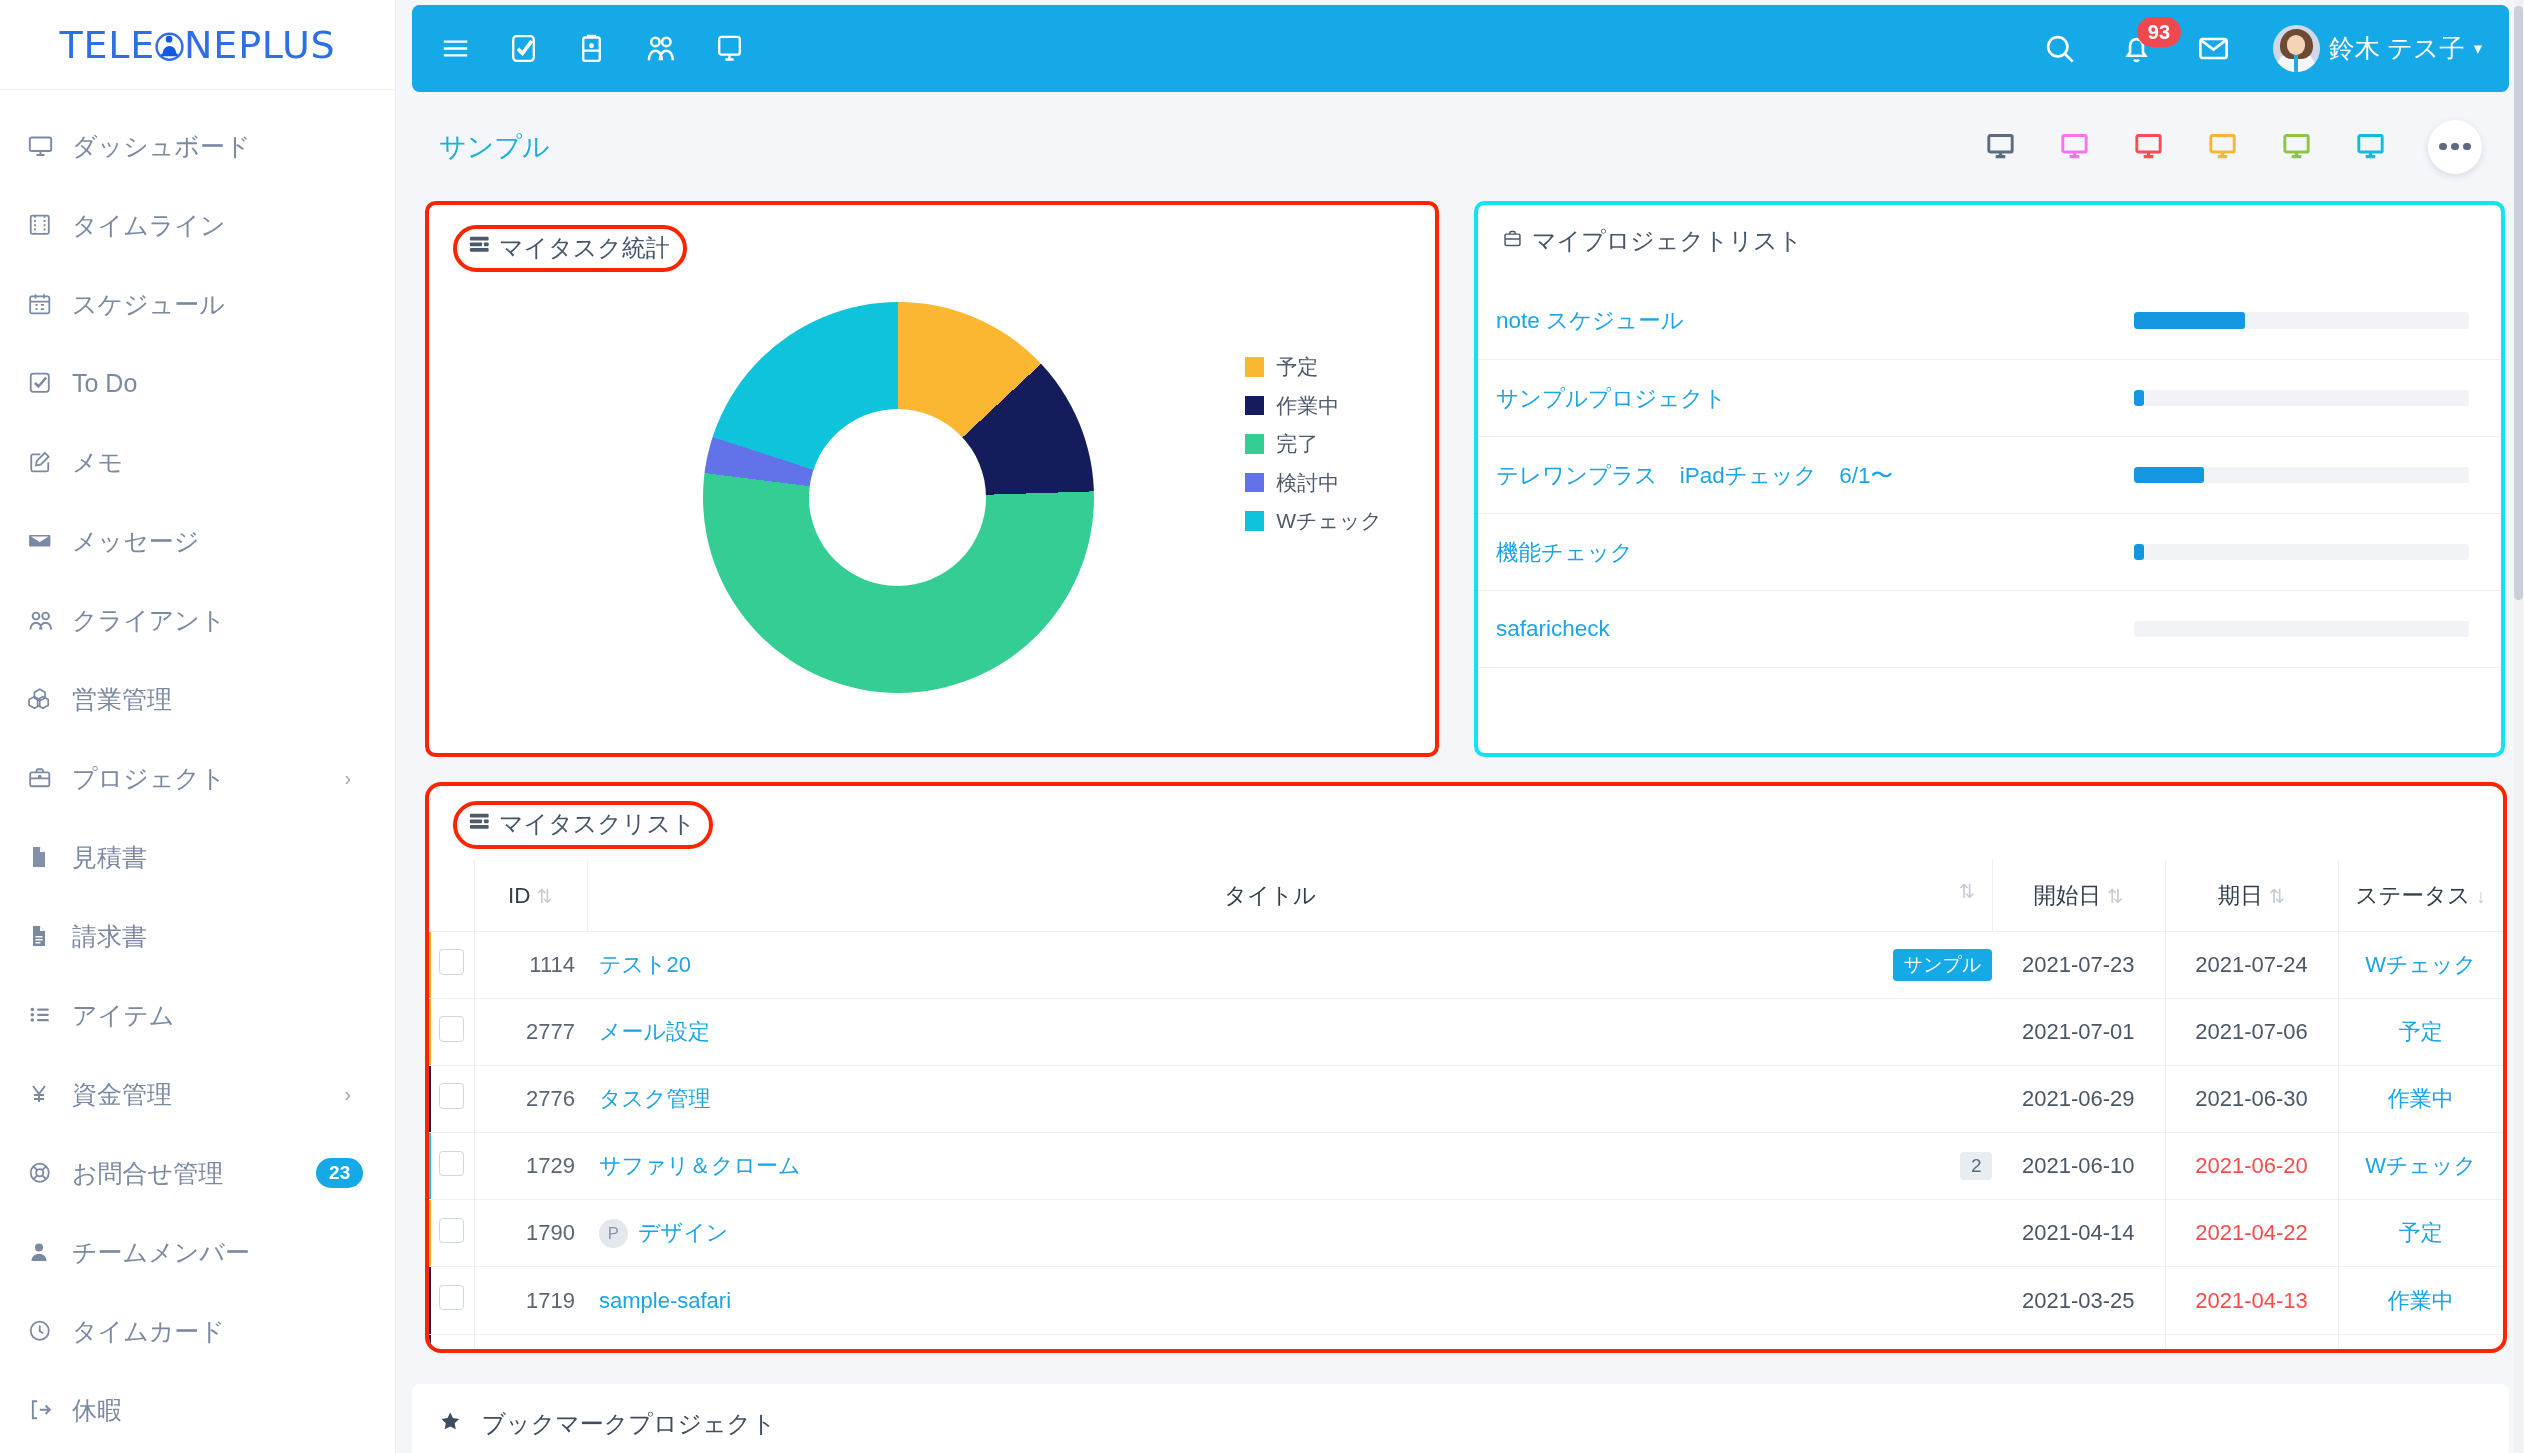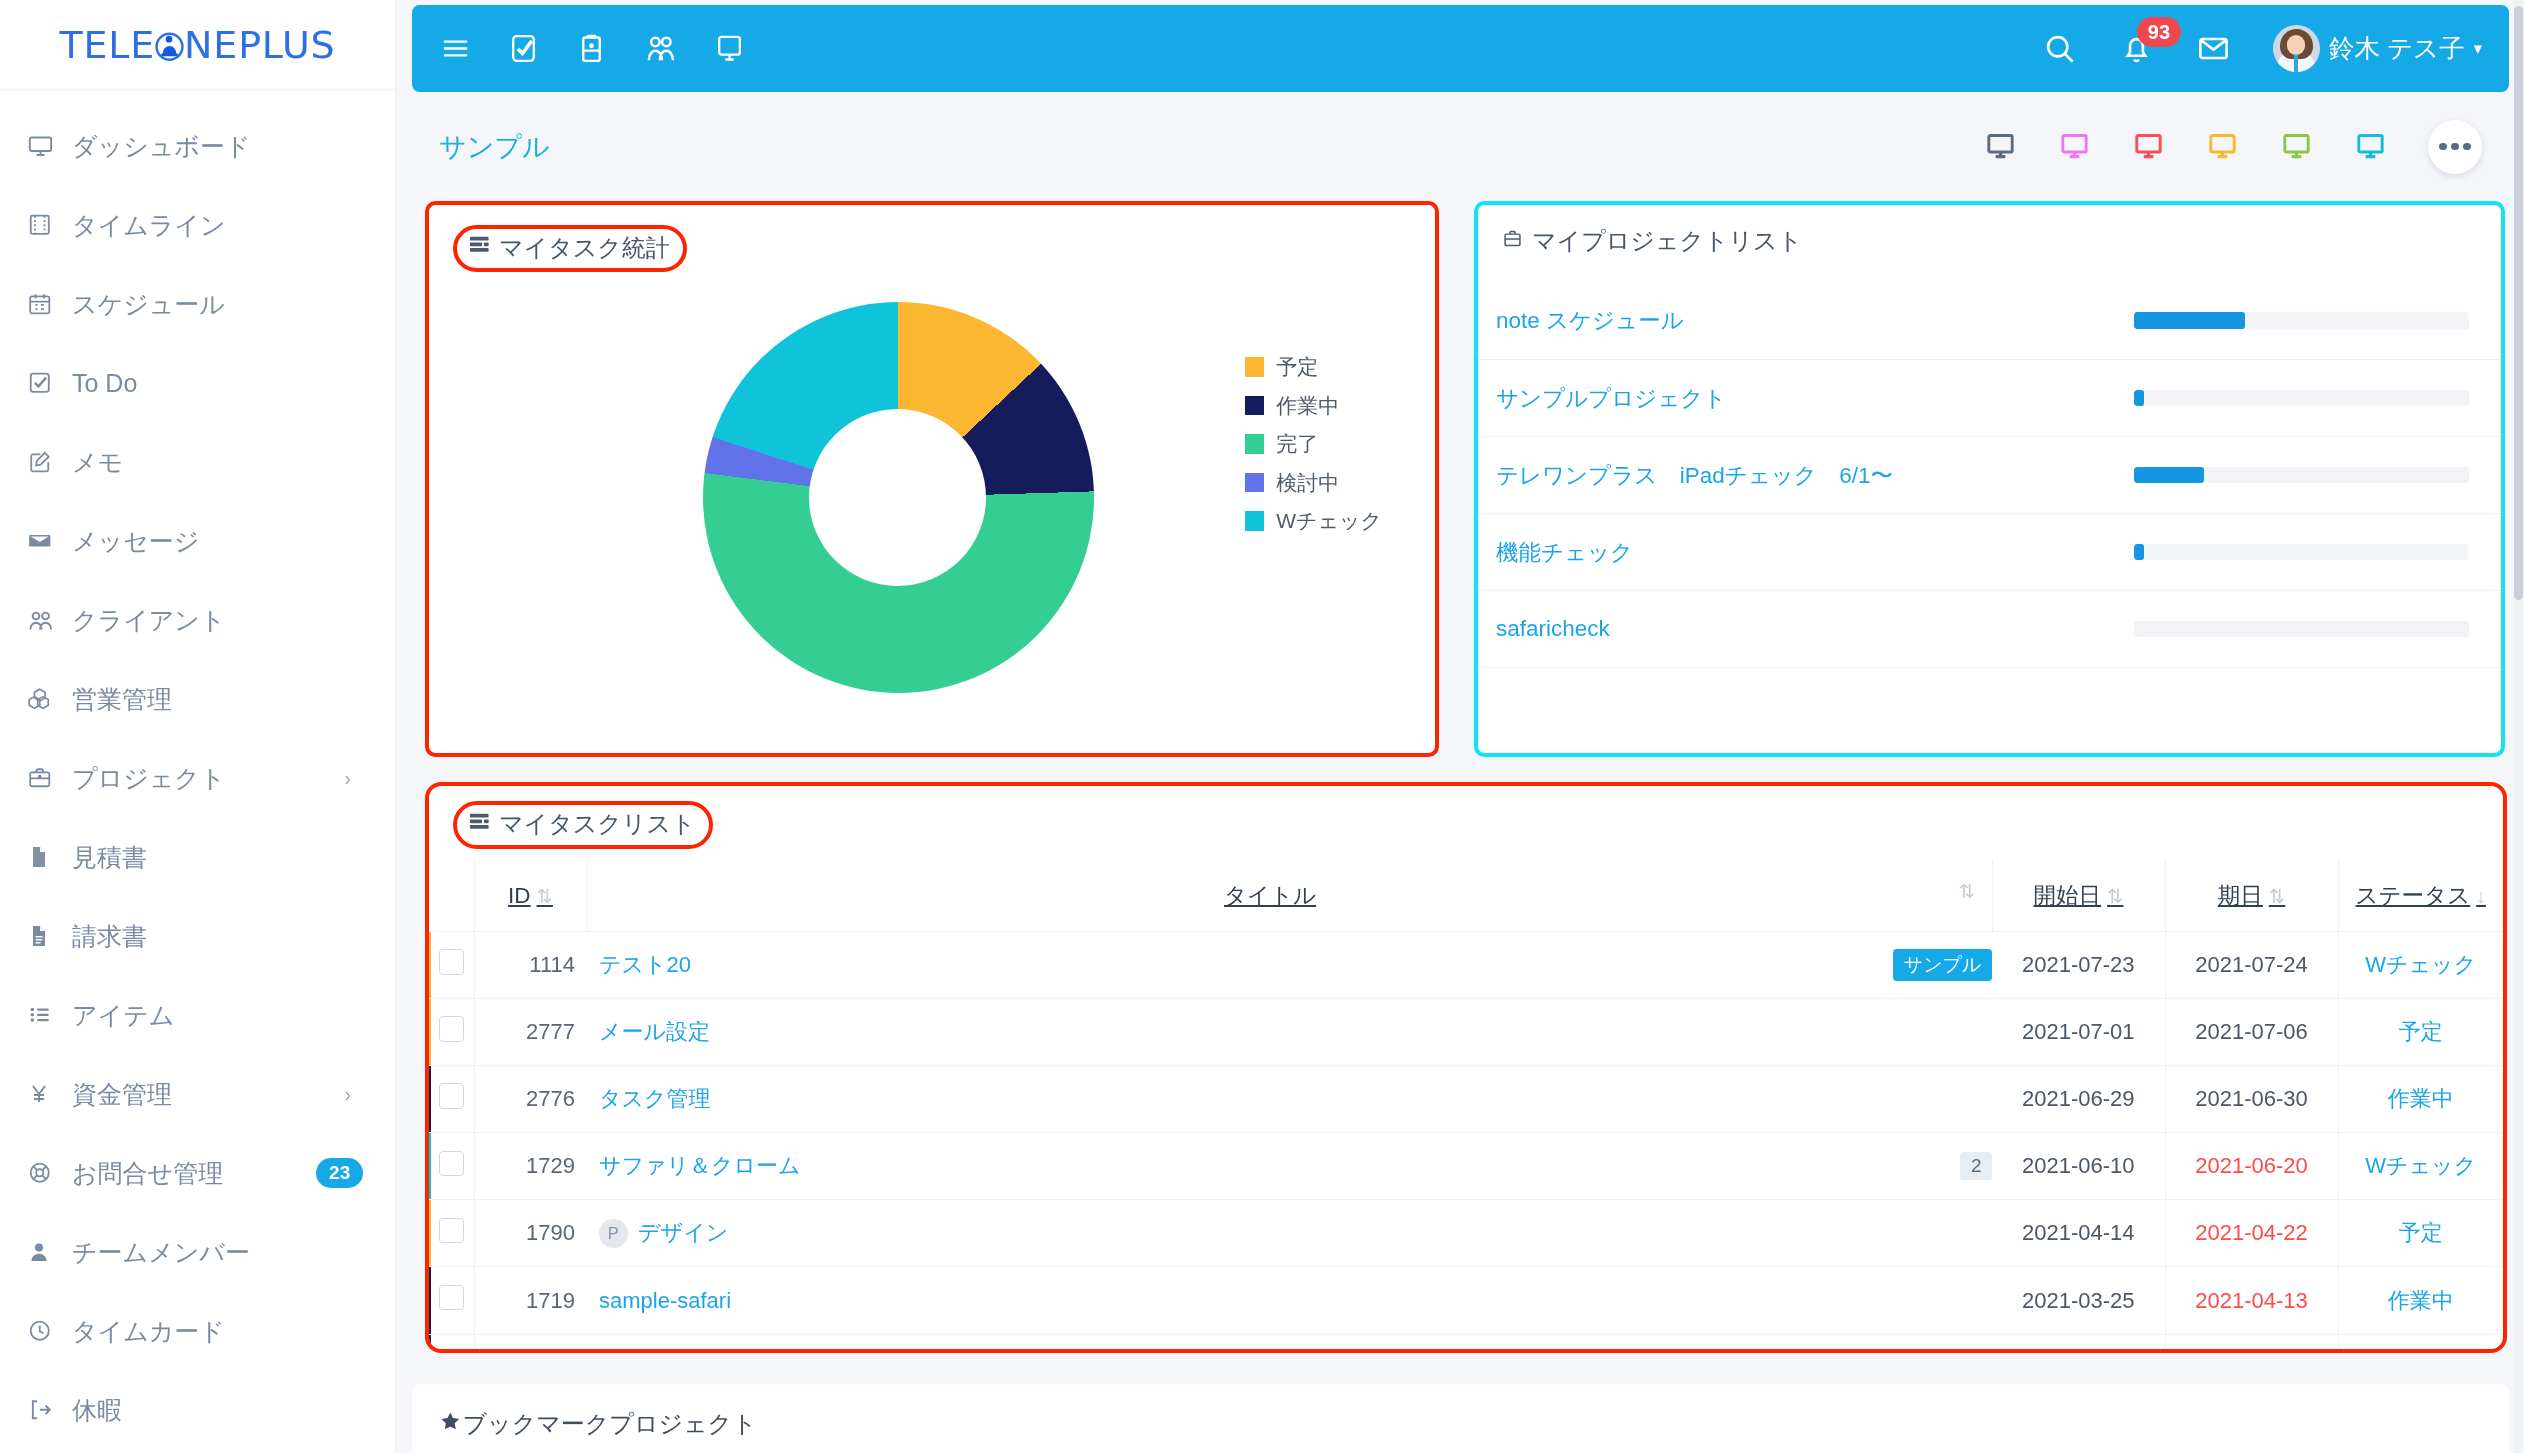--- a/index.html
+++ b/index.html
@@ -142,21 +142,21 @@
   .proj-fill { height: 100%; background: #1497e0; border-radius: 3px; }
   
   #task-card {
     position: absolute; left: 425px; top: 782px; width: 2082px; height: 571px;
     border: 4.5px solid #fd2400; border-radius: 16px; background: #fff; overflow: hidden;
   }
   table { width: 100%; border-collapse: collapse; table-layout: fixed; }
   th {
     font-size: 22.5px; color: #31404f; font-weight: 400; padding: 21px 0 19.5px 0;
     border-bottom: 1.5px solid #eceff3; border-right: 0.8px solid #eceff3;
-    vertical-align: middle; text-decoration: underline;
+    vertical-align: middle;
   }
   th.c-chk { width: 45px; border-right: 0.8px solid #eceff3; }
   th.c-id { width: 113px; }
   th.c-title { width: auto; margin-left: 32px; }
   th.c-date { width: 173px; }
   th.c-status { width: 165px; border-right: none; }
   .sort-ico { color: #c5ccd6; font-size: 19.5px; margin-left: 6px; }
   td {
     font-size: 22px; padding: 17.3px 0; border-bottom: 0.8px solid #eef1f4;
     border-right: 0.8px solid #eef1f4; vertical-align: middle; color: #4b5765;
@@ -186,21 +186,21 @@
     border-radius: 3.8px; padding: 3px 10.5px;
   }
   .date-late { color: #fb4b4b; }
   tr { position: relative; }
   .stripe { display: block; position: absolute; left: -4.5px; width: 6.8px; height: 100%; top: 0; }
   
   #bookmark-card {
     position: absolute; left: 412px; top: 1384px; width: 2097px; height: 90px;
     background: #fff; border-radius: 7.5px 7.5px 0 0; padding: 24px 27px;
   }
-  .bm-title { font-size: 24px; color: #3f4d60; display: flex; align-items: center; gap: 1px; }
+  .bm-title { font-size: 24px; color: #3f4d60; display: flex; align-items: center; gap: 20px; }
   
   #scroll-track {
     position: absolute; right: 1.5px; top: 0; width: 9px; height: 1453px; background: #f0f2f6;
   }
   #scroll-thumb {
     position: absolute; right: 1.5px; top: 6px; width: 9px; height: 594px;
     background: #c9d0da; border-radius: 4.5px;
   }
 </style>
 </head>

